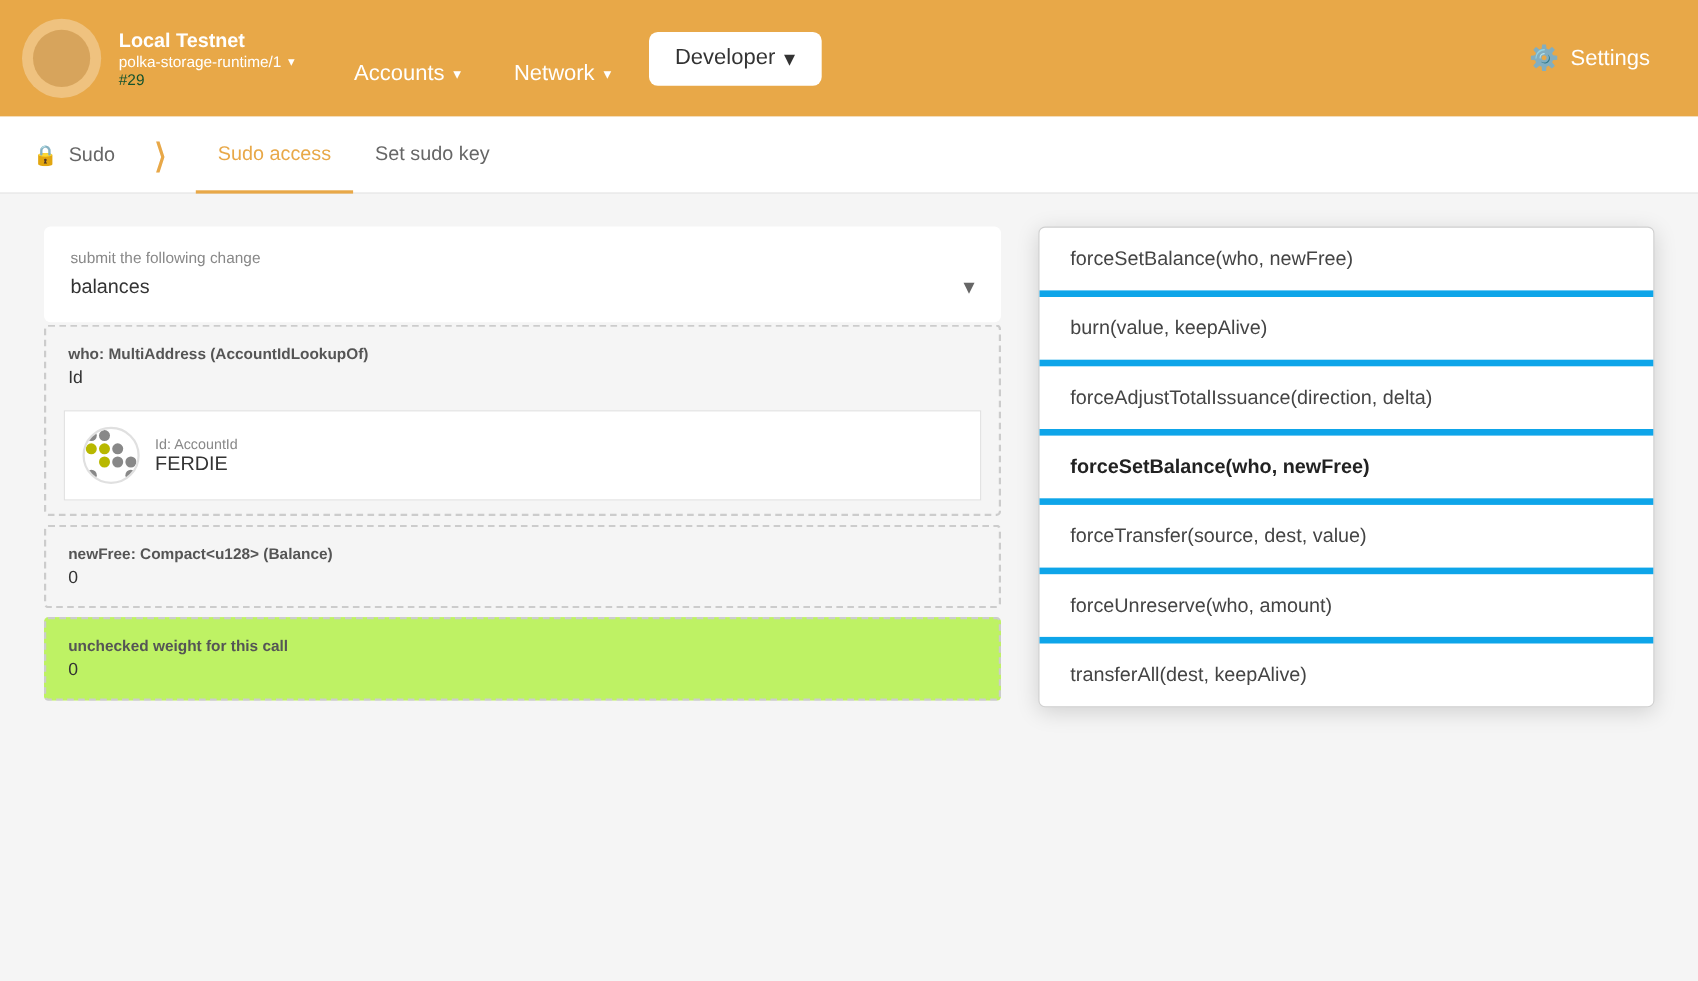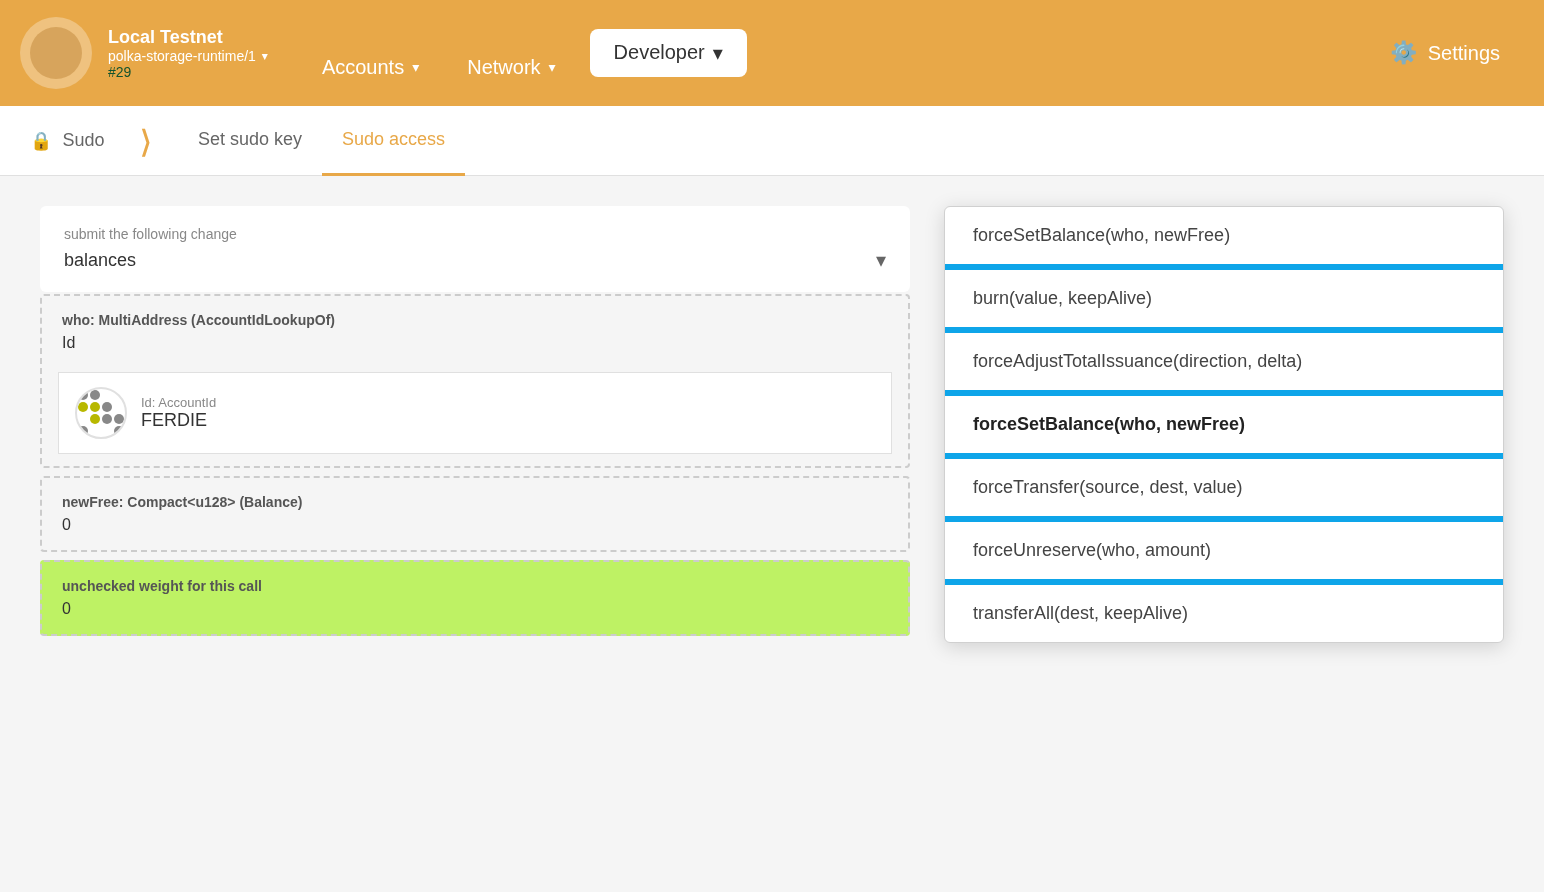--- a/index.html
+++ b/index.html
@@ -325,25 +325,25 @@
     <span>Settings</span>
   </div>
 </header>
 
 <div class="tabs-bar">
   <div class="tab-sudo-label">
     <span>🔒</span>
     <span>Sudo</span>
   </div>
   <span class="tab-divider">❯</span>
+  <div class="tab active">
+    <span>Sudo access</span>
+  </div>
   <div class="tab">
     <span>Set sudo key</span>
-  </div>
-  <div class="tab active">
-    <span>Sudo access</span>
   </div>
 </div>
 
 <div class="main-content">
 
   <div class="form-panel">
 
     <div class="form-card">
       <div class="form-label">submit the following change</div>
       <div class="form-select-row">

